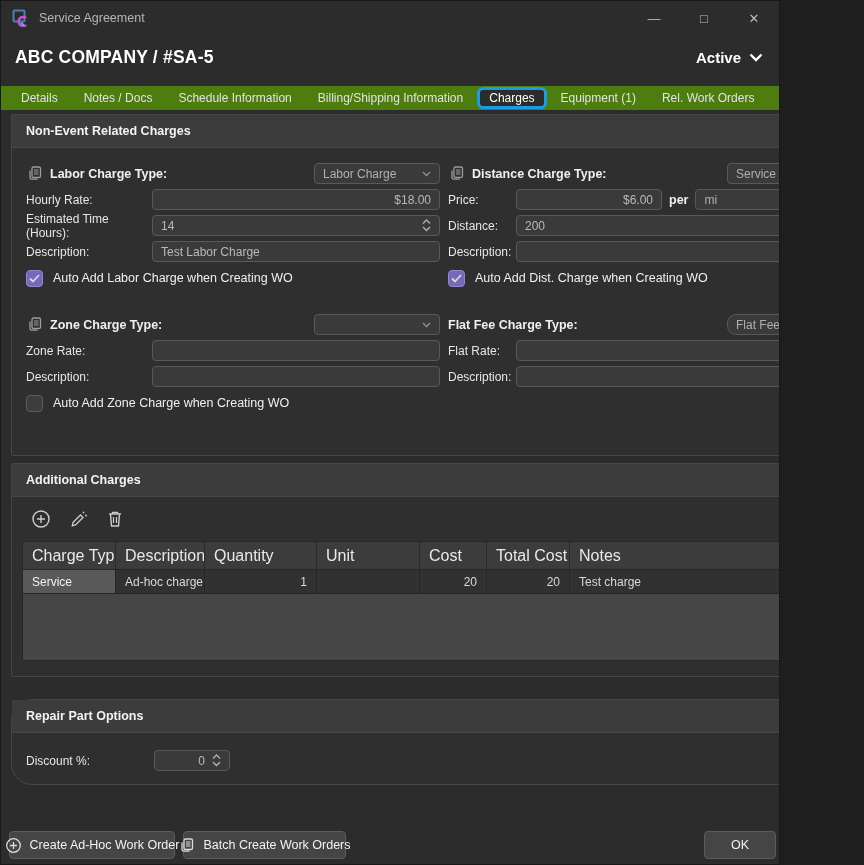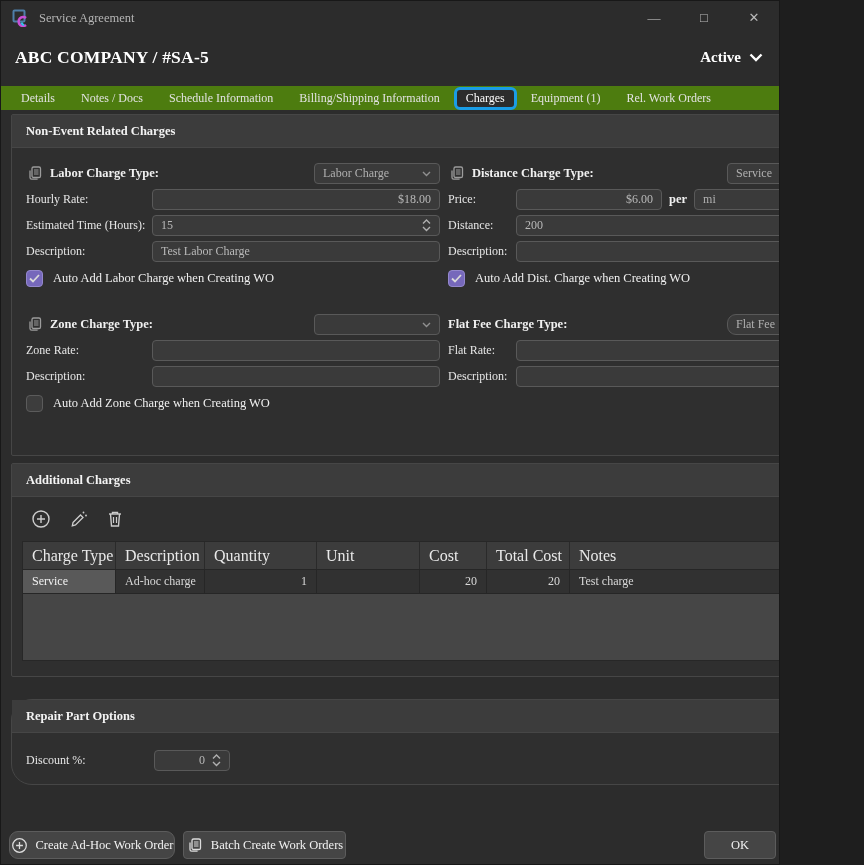--- a/index.html
+++ b/index.html
@@ -1,20 +1,20 @@
 <!DOCTYPE html>
 <html><head>
 <meta charset="utf-8">
 <style>
   * { margin:0; padding:0; box-sizing:border-box; }
   html,body { background:#1e1e1e; }
   .window {
     position:relative; width:780px; height:865px;
     background:#2c2c2c; border:1px solid #181818; overflow:hidden;
-    font-family:Liberation Serif, serif;
+    font-family:Liberation Sans, sans-serif;
   }
   
   .titlebar { position:absolute; top:0; left:0; right:0; height:34px;
     display:flex; align-items:center; padding:0 0 0 11px; }
   .app-icon { width:18px; height:18px; margin-right:9px; flex-shrink:0; }
   .titlebar-title { font-size:12.5px; color:#b5b5b5; flex:1; }
   .win-btn { width:50px; height:34px; display:flex; align-items:center; justify-content:center;
     color:#b9b9b9; font-size:13px; }
   
   .doc-header { position:absolute; top:34px; left:0; right:0; height:44px;
@@ -76,21 +76,21 @@
   .c5{width:67px;} .c6{width:83px;} .c7{flex:1; border-right:none;}
   .tempty { height:67px; background:#464646; border-top:1px solid #262626; }
   
   .g3 .group-body { display:flex; align-items:center; padding:17px 0 0 14px; }
   .g3 .flabel { width:128px; }
   .discount-input { flex:none; width:76px; justify-content:flex-end; gap:7px; }
   
   .btn { position:absolute; top:830px; height:28px; background:#454545; border:1px solid #5c5c5c;
     border-radius:4px; display:flex; align-items:center; justify-content:center; gap:8px;
     font-size:12.5px; color:#f2f2f2; white-space:nowrap; }
-  .btn-adhoc { left:8px; width:166px;border-radius:9px; }
+  .btn-adhoc { left:8px; width:166px; }
   .btn-batch { left:182px; width:163px; }
   .btn-ok { left:703px; width:72px; }
   .btn-cancel { left:785px; width:71px; }
   svg { display:block; }
 </style>
 </head>
 <body>
 
 <div class="window">
 
@@ -154,21 +154,21 @@
               </span>
           </span>
         </div>
         <div class="frow">
           <span class="flabel">Hourly Rate:</span>
           <span class="input right">$18.00</span>
         </div>
         <div class="frow">
           <span class="flabel">Estimated Time (Hours):</span>
           <span class="input">
-            <span>15</span>
+            <span>14</span>
             <span class="spin">
               <svg width="9" height="6" viewBox="0 0 9 6">
                   <polyline points="1,4.5 4.5,1 8,4.5" fill="none" stroke="#b0b0b0" stroke-width="1.4"></polyline>
                 </svg>
               <svg width="9" height="6" viewBox="0 0 9 6">
                   <polyline points="1,1 4.5,4.5 8,1" fill="none" stroke="#b0b0b0" stroke-width="1.4"></polyline>
                 </svg>
             </span>
           </span>
         </div>

